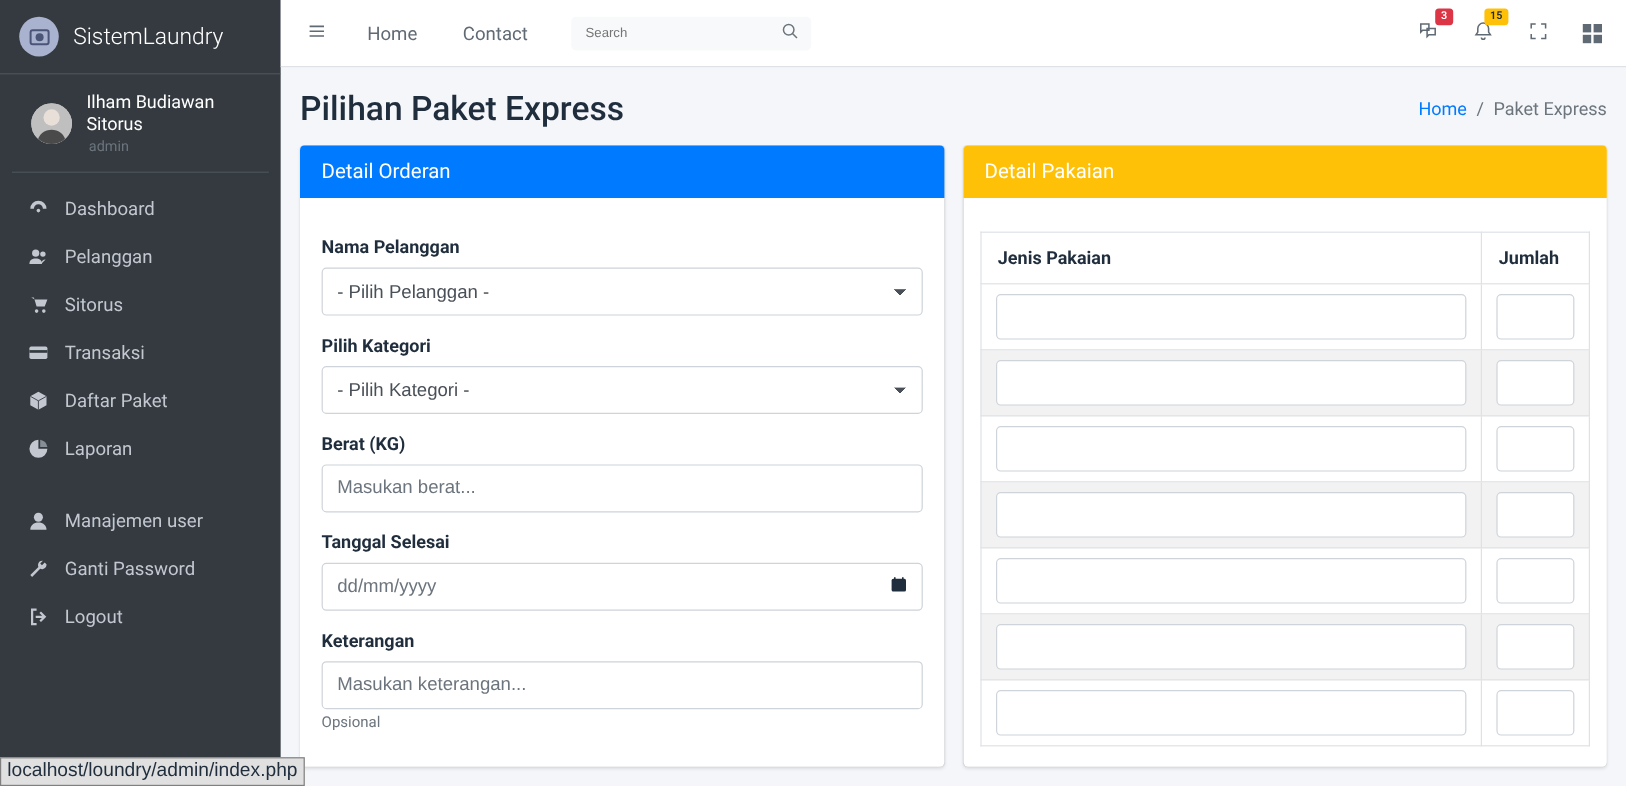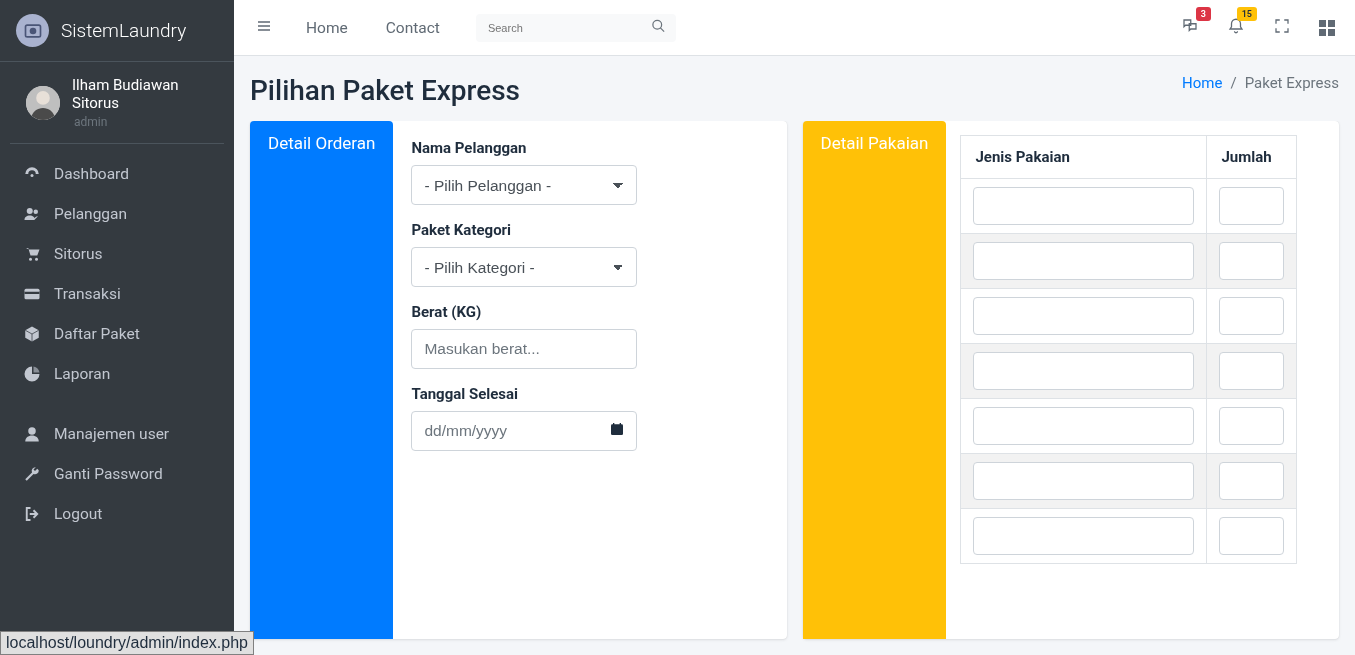--- a/index.html
+++ b/index.html
@@ -31,28 +31,28 @@
 .search-icon { position: absolute; right: 10px; top: 50%; transform: translateY(-50%); color: #6c757d; }
 .search-icon svg { width: 15px; height: 15px; fill: currentColor; }
 .topbar-right { margin-left: auto; display: flex; align-items: center; gap: 20px; }
 .top-action { position: relative; color: #606a74; cursor: pointer; padding: 4px; }
 .top-action svg { width: 18px; height: 18px; fill: none; stroke: currentColor; stroke-width: 1.7; }
 .badge { position: absolute; top: -6px; right: -8px; font-size: 9px; padding: 2px 5px; border-radius: 3px; color: #fff; font-weight: 600; }
 .badge-red { background: #dc3545; }
 .badge-yellow { background: #ffc107; color: #1f2d3d; }
 .grid-icon { display: grid; grid-template-columns: 1fr 1fr; gap: 2px; width: 16px; height: 16px; }
 .grid-icon span { background: #606a74; }
-.content-header { display: flex; align-items: flex-start; justify-content: space-between; padding: 18px 16px 14px; }
+.content-header { display: flex; align-items: center; justify-content: space-between; padding: 18px 16px 14px; }
 .page-title { font-size: 28px; font-weight: 500; color: #1f2d3d; }
 .breadcrumb { display: flex; align-items: center; gap: 8px; font-size: 15px; }
 .bc-link { color: #007bff; cursor: pointer; }
 .bc-sep { color: #6c757d; }
 .bc-cur { color: #6c757d; }
 .content-body { display: flex; gap: 16px; padding: 0 16px 16px; overflow: auto; flex: 1; }
-.card { background: #fff; border-radius: 4px; box-shadow: 0 0 1px rgba(0,0,0,.12), 0 1px 3px rgba(0,0,0,.1); flex: 1; display: flex; flex-direction: row; }
+.card { background: #fff; border-radius: 4px; box-shadow: 0 0 1px rgba(0,0,0,.12), 0 1px 3px rgba(0,0,0,.1); flex: 1; display: flex; flex-direction: column; gap: 14px; }
 .card-header { padding: 12px 18px; color: #fff; font-size: 17px; border-radius: 4px 4px 0 0; }
 .hdr-blue { background: #007bff; }
 .hdr-yellow { background: #ffc107; }
 .card-body { padding: 18px; }
 .form-group { margin-bottom: 16px; }
 .form-label { font-weight: 700; font-size: 15px; color: #1f2d3d; display: block; margin-bottom: 8px; }
 .form-control, .form-select { width: 100%; border: 1px solid #ced4da; border-radius: 4px; padding: 8px 12px; font-size: 15.5px; color: #495057; background: #fff; outline: none; height: 40px; }
 .form-select { appearance: none; background-image: linear-gradient(45deg, transparent 50%, #495057 50%), linear-gradient(135deg, #495057 50%, transparent 50%); background-position: calc(100% - 18px) 17px, calc(100% - 13px) 17px; background-size: 5px 5px; background-repeat: no-repeat; padding-right: 30px; }
 .form-control::placeholder { color: #6c757d; }
 .date-wrap { position: relative; }
@@ -244,21 +244,21 @@
       <section class="card">
         <div class="card-header hdr-blue">Detail Orderan</div>
         <div class="card-body">
           <div class="form-group">
             <label class="form-label">Nama Pelanggan</label>
             <select class="form-select">
               <option>- Pilih Pelanggan -</option>
             </select>
           </div>
           <div class="form-group">
-            <label class="form-label">Paket Kategori</label>
+            <label class="form-label">Pilih Kategori</label>
             <select class="form-select">
               <option>- Pilih Kategori -</option>
             </select>
           </div>
           <div class="form-group">
             <label class="form-label">Berat (KG)</label>
             <input class="form-control" placeholder="Masukan berat..." style="">
           </div>
           <div class="form-group">
             <label class="form-label">Tanggal Selesai</label>
@@ -266,20 +266,25 @@
               <input class="form-control" placeholder="dd/mm/yyyy" style="">
               <span class="date-icon">
                 <svg viewBox="0 0 24 24">
                     <rect x="3" y="5" width="18" height="16" rx="2"></rect>
                     <rect x="3" y="5" width="18" height="5" fill="#fff" opacity="0"></rect>
                     <path d="M7 3v4M17 3v4" stroke="#1f2d3d" stroke-width="2"></path>
                   </svg>
               </span>
             </div>
           </div>
+          <div class="form-group" style="margin-bottom:4px">
+            <label class="form-label">Keterangan</label>
+            <input class="form-control" placeholder="Masukan keterangan..." style="">
+            <div class="help-text">Opsional</div>
+          </div>
         </div>
       </section>
 
       <section class="card">
         <div class="card-header hdr-yellow">Detail Pakaian</div>
         <div class="card-body" style="padding:14px">
           <table class="tbl">
             <thead>
               <tr>
                 <th>Jenis Pakaian</th>

